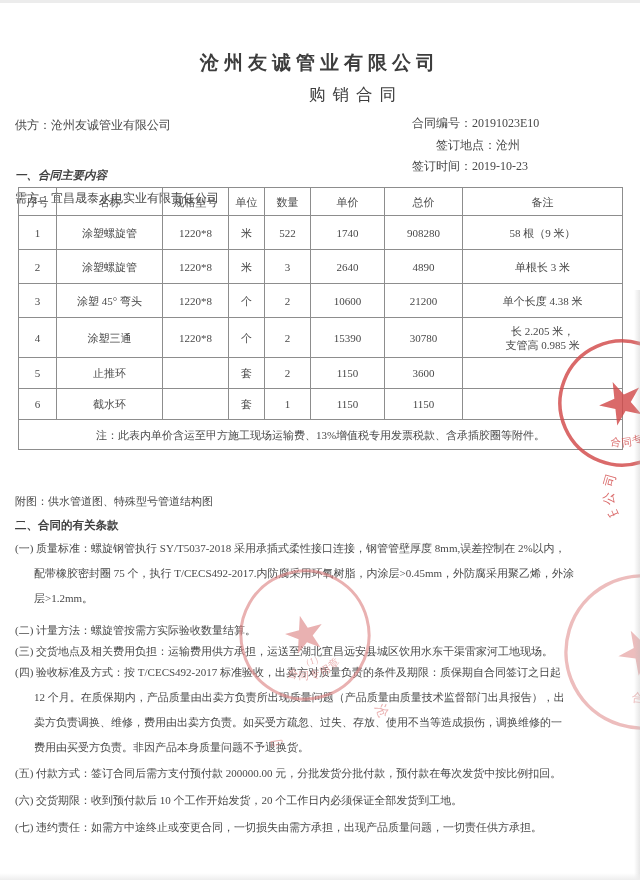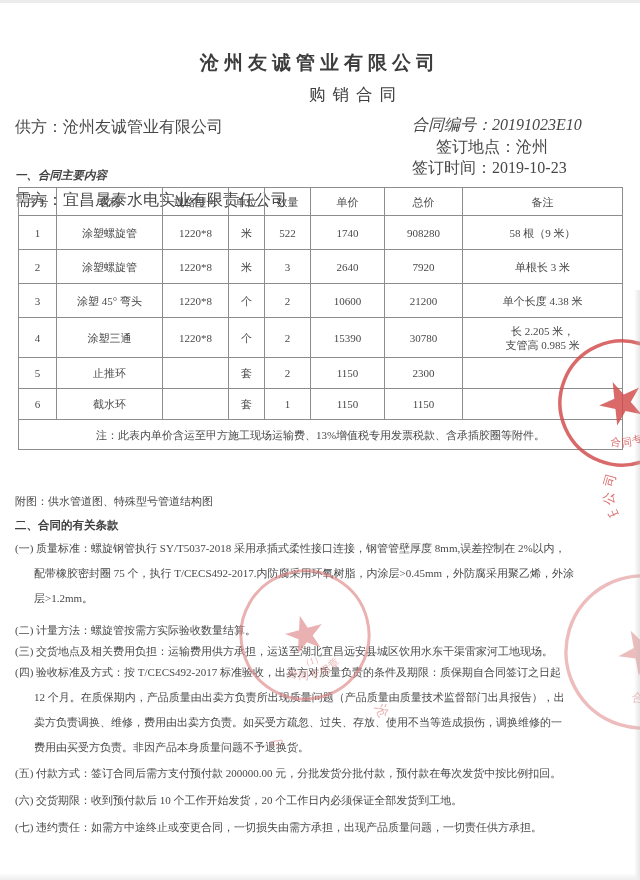--- a/index.html
+++ b/index.html
@@ -7,21 +7,21 @@
         font-family:"Liberation Serif","DejaVu Serif",serif;color:#454545;}
   .top-edge{position:absolute;top:0;left:0;right:0;height:3px;background:#ececec;}
   .bottom-edge{position:absolute;bottom:0;left:0;right:0;height:7px;
         background:linear-gradient(to top,#eeeeee,rgba(255,255,255,0));}
   .right-edge{position:absolute;right:0;top:290px;bottom:0;width:6px;
         background:linear-gradient(to left,rgba(185,185,185,.35),rgba(185,185,185,0));}
   .title1{position:absolute;top:50px;left:0;width:100%;text-align:center;
         font-size:19px;font-weight:600;letter-spacing:5px;color:#3d3d3d;}
   .title2{position:absolute;top:84px;left:0;width:100%;text-align:center;
         font-size:16.5px;font-weight:400;letter-spacing:7px;color:#3d3d3d;padding-left:36px;}
-  .meta{position:absolute;font-size:16px;color:#474747;white-space:nowrap;}
+  .meta{position:absolute;font-size:12px;color:#474747;white-space:nowrap;}
   .sec-heading{position:absolute;font-size:11.5px;font-weight:600;color:#414141;white-space:nowrap;}
   table.items{position:absolute;left:18px;top:187px;width:604px;border-collapse:collapse;
         table-layout:fixed;font-size:11px;color:#494949;}
   table.items th,table.items td{border:1px solid #8d8d8d;text-align:center;
         padding:1px 3px;font-weight:normal;line-height:14px;overflow:hidden;}
   td.preline{white-space:pre-line;}
   td.noteCell{text-align:left;padding-left:7px;}
   .attach{position:absolute;left:15px;top:494px;font-size:11px;color:#484848;white-space:nowrap;text-align:right;}
   .clause{position:absolute;left:15px;width:614px;font-size:11px;line-height:25px;
         color:#494949;white-space:pre-line;padding-left:19px;text-indent:-19px;}
@@ -35,21 +35,21 @@
 
   <div class="title1">沧州友诚管业有限公司</div>
   <div class="title2">购销合同</div>
 
   <div class="meta" style="left:15px;top:117px;">
     <span>供方：</span><span>沧州友诚管业有限公司</span>
   </div>
   <div class="meta" style="left:15px;top:150px;margin-top:40px;">
     <span>需方：</span><span>宜昌晟泰水电实业有限责任公司</span>
   </div>
-  <div class="meta" style="left:412px;top:115px;font-style:italic;">
+  <div class="meta" style="left:412px;top:115px;">
     <span>合同编号：</span><span>20191023E10</span>
   </div>
   <div class="meta" style="left:412px;top:137px;margin-left:24px;">
     <span>签订地点：</span><span>沧州</span>
   </div>
   <div class="meta" style="left:412px;top:158px;">
     <span>签订时间：</span><span>2019-10-23</span>
   </div>
 
   <div class="sec-heading" style="left:15px;top:168px;font-style:italic;">一、合同主要内容</div>
@@ -86,21 +86,21 @@
       <td>908280</td>
       <td class="preline">58 根（9 米）</td>
     </tr>
     <tr style="height:34px">
       <td>2</td>
       <td>涂塑螺旋管</td>
       <td>1220*8</td>
       <td>米</td>
       <td>3</td>
       <td>2640</td>
-      <td>7920</td>
+      <td>4890</td>
       <td class="preline">单根长 3 米</td>
     </tr>
     <tr style="height:34px">
       <td>3</td>
       <td>涂塑 45° 弯头</td>
       <td>1220*8</td>
       <td>个</td>
       <td>2</td>
       <td>10600</td>
       <td>21200</td>
@@ -117,21 +117,21 @@
       <td class="preline">长 2.205 米，
 支管高 0.985 米</td>
     </tr>
     <tr style="height:31px">
       <td>5</td>
       <td>止推环</td>
       <td></td>
       <td>套</td>
       <td>2</td>
       <td>1150</td>
-      <td>2300</td>
+      <td>3600</td>
       <td class="preline"></td>
     </tr>
     <tr style="height:31px">
       <td>6</td>
       <td>截水环</td>
       <td></td>
       <td>套</td>
       <td>1</td>
       <td>1150</td>
       <td>1150</td>

